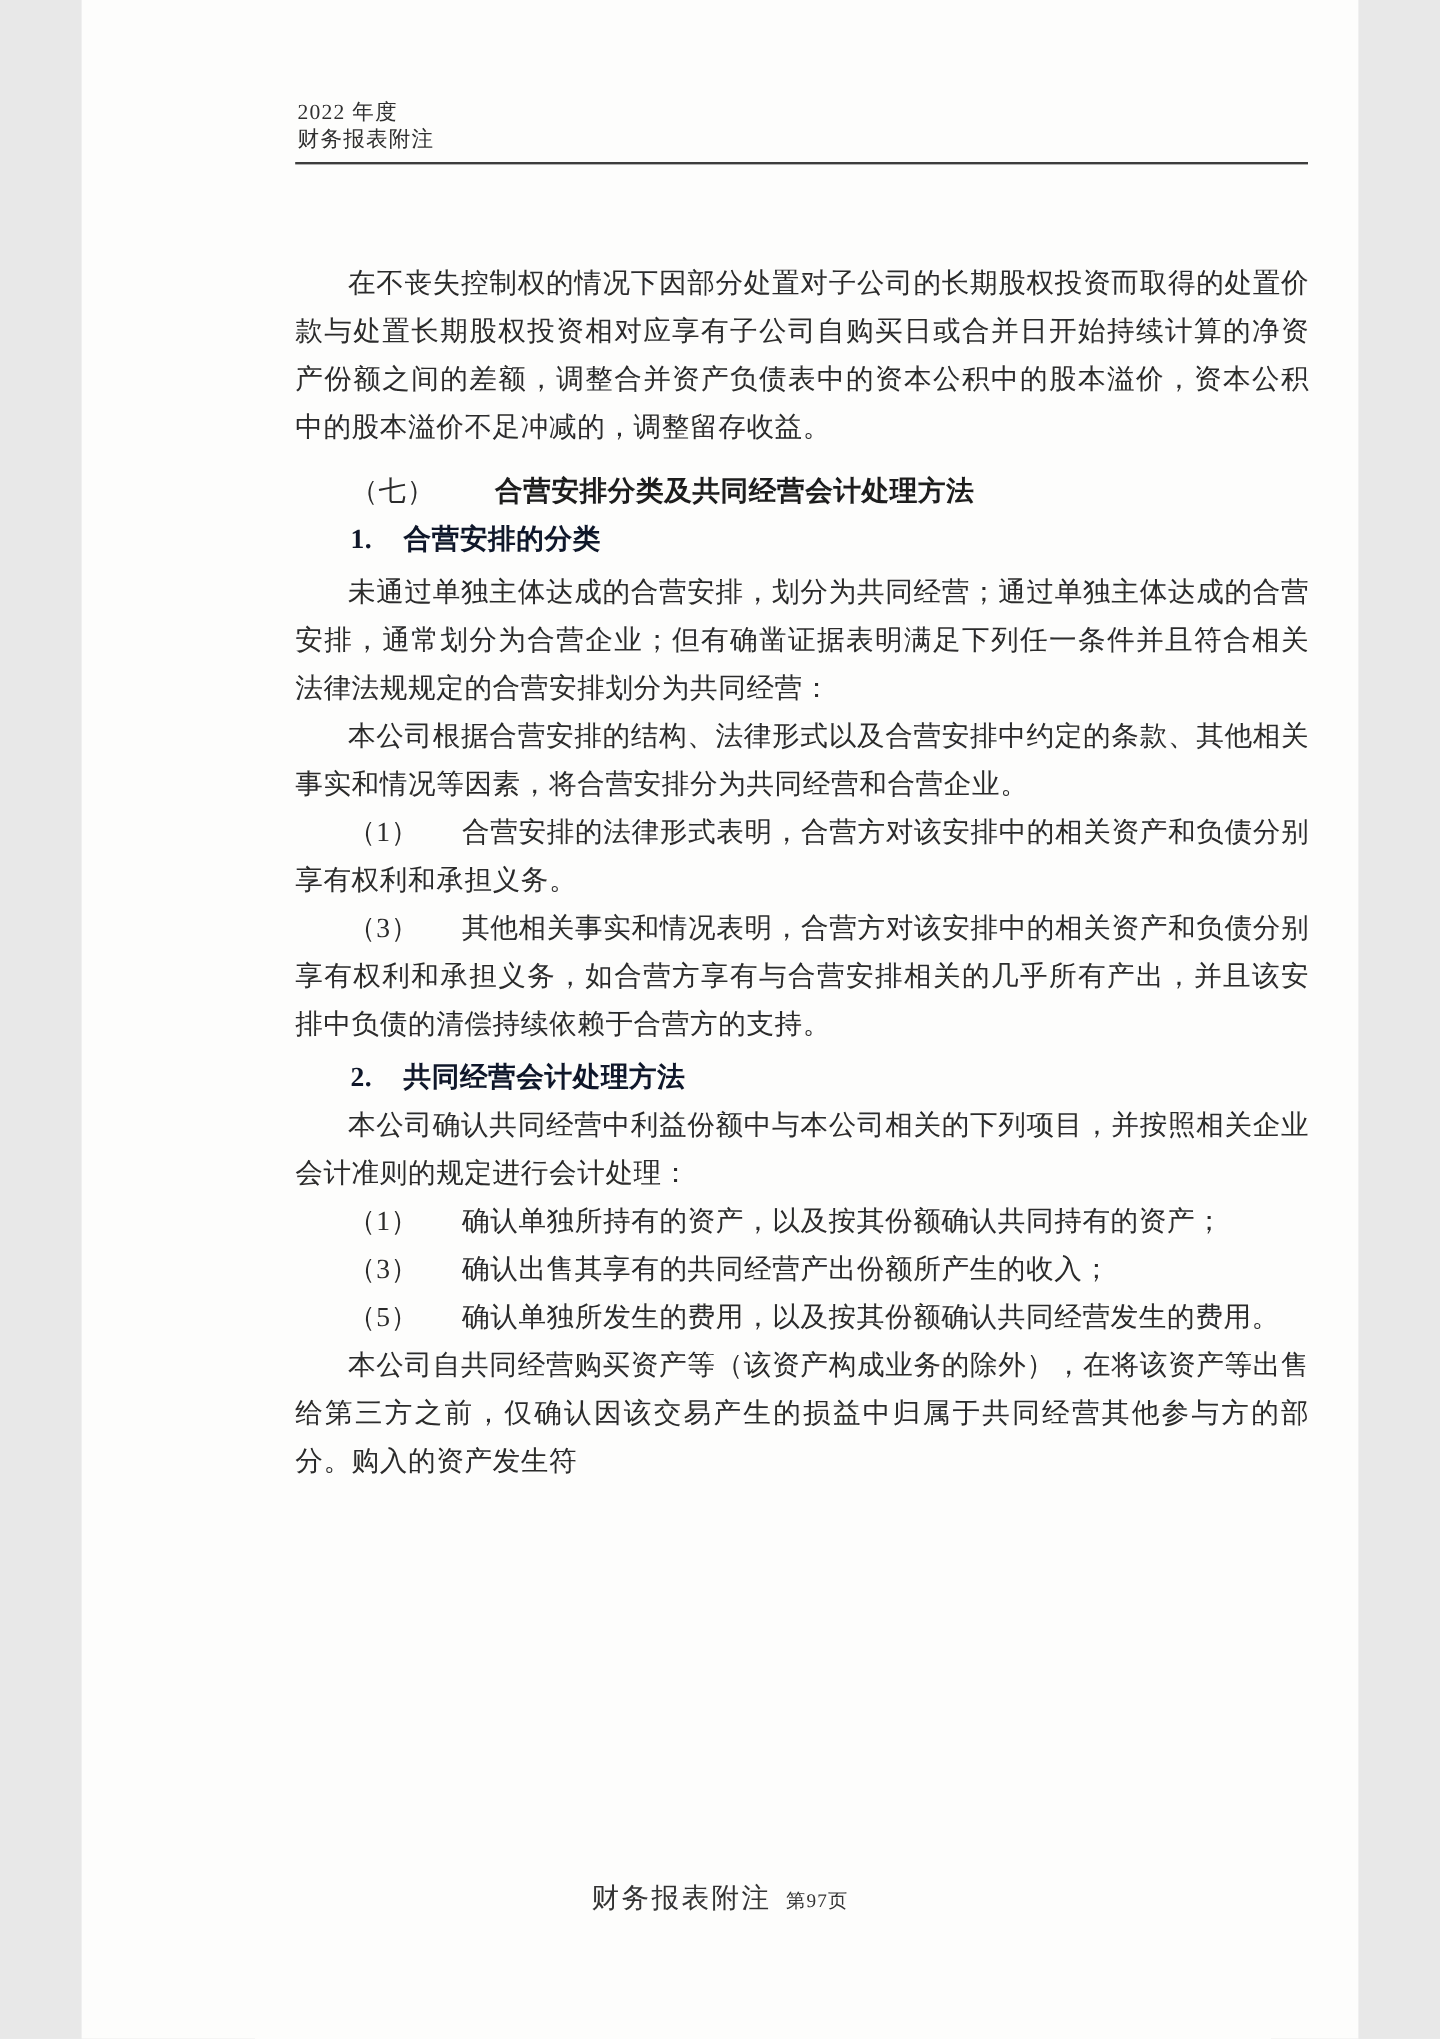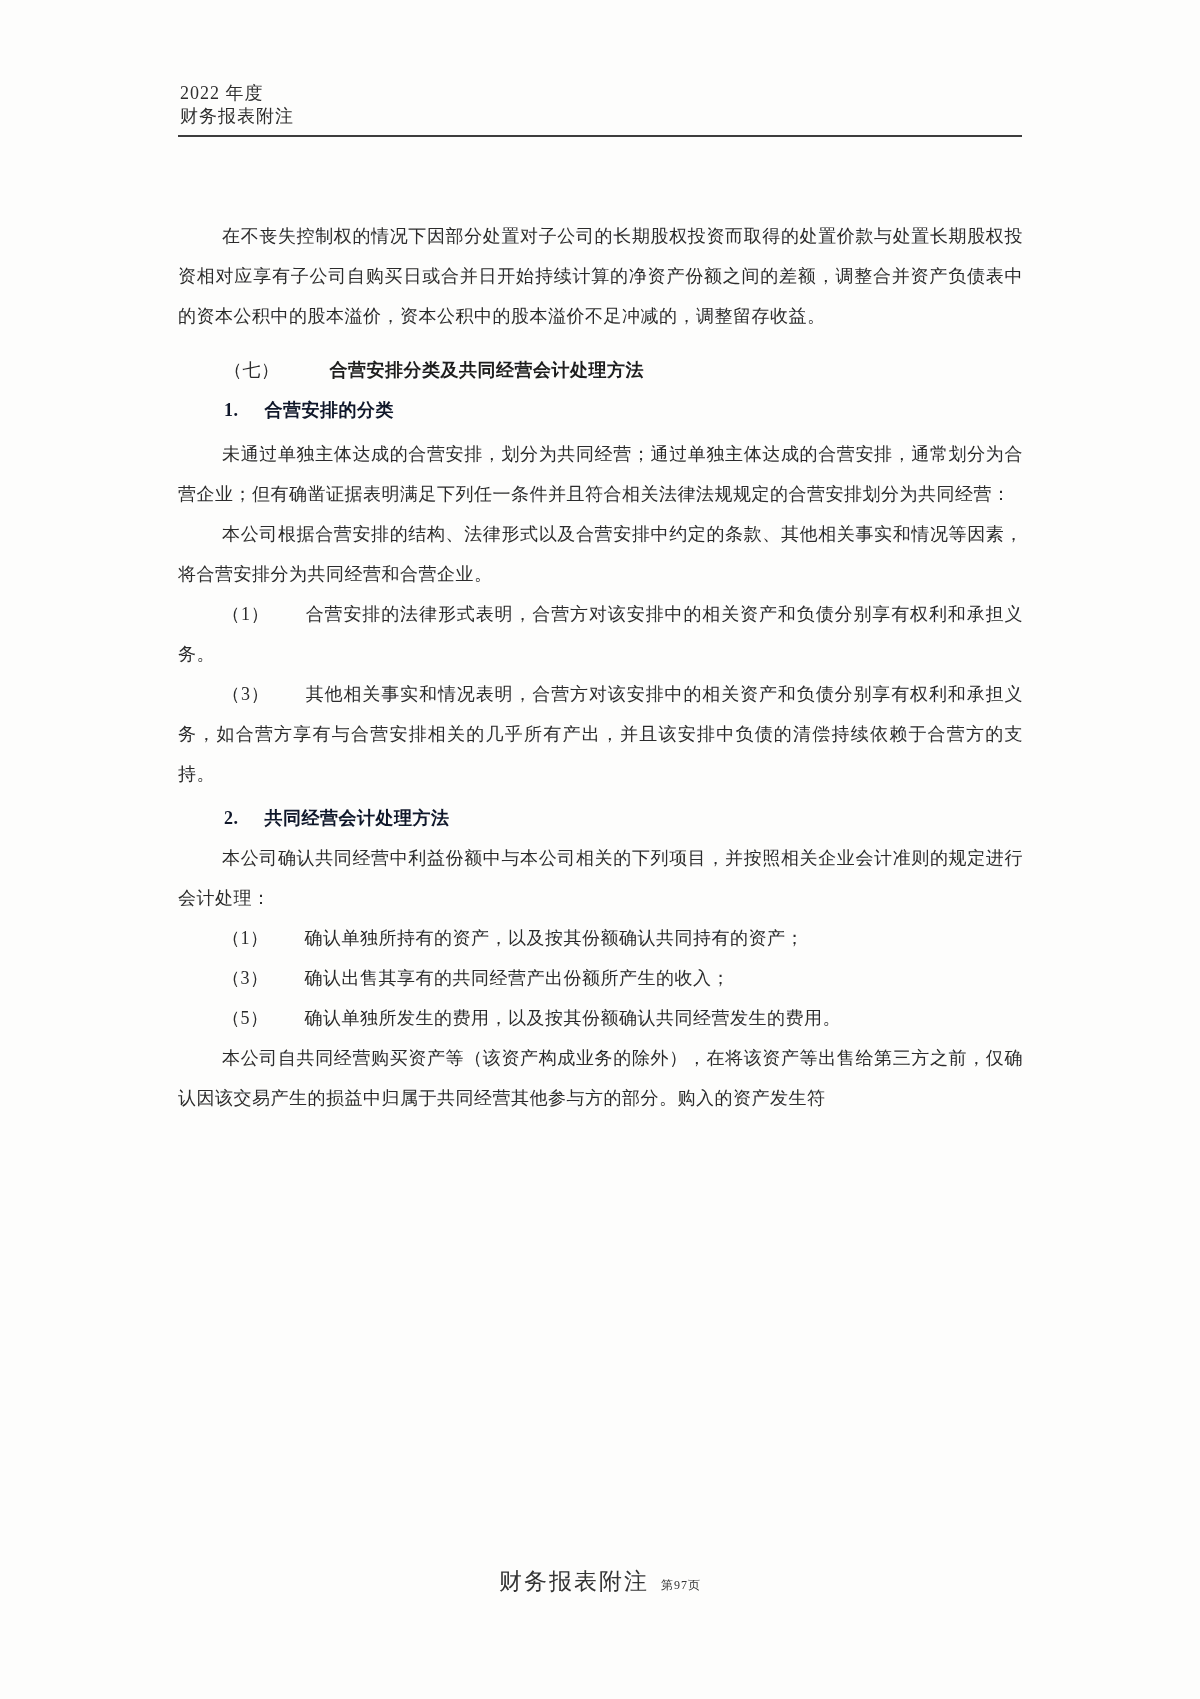--- a/index.html
+++ b/index.html
@@ -1,58 +1,58 @@
 <!DOCTYPE html>
 <html lang="zh"><head>
 <meta charset="utf-8">
 <style>
   html,body{margin:0;padding:0;background:#e8e8e8;}
   .page{
     position:relative;
-    width:1200px;height:1699px;
+    width:1064px;height:1699px;
     margin:0 auto;
     background:#fdfdfc;
     font-family:"Liberation Serif","DejaVu Serif",serif;
     color:#2b2b2b;
     overflow:hidden;
   }
   
   .header{
     position:absolute;left:180px;top:82px;
     font-size:18px;line-height:23px;color:#2f2f2f;
     letter-spacing:1px;
   }
   .rule{
     position:absolute;left:178px;top:135px;
     width:844px;height:2px;background:#3d3d3d;
   }
   
   .content{
     position:absolute;left:178px;top:216px;width:845px;
-    font-size:18px;line-height:40px;
+    font-size:23px;line-height:40px;
     text-align:justify;
     letter-spacing:0.5px;
   }
   .content p{margin:0;}
   .content > * + *{margin-top:2px;}
   .para{text-indent:44px;}
   .item{text-indent:44px;}
   .item .num{margin-right:36px;}
   .h1{text-indent:46px;font-weight:bold;color:#1d1d1d;margin-top:14px !important;}
   .h1 .num{font-weight:normal;color:#2b2b2b;margin-right:50px;}
   .h2{text-indent:46px;font-weight:bold;color:#0f172a;}
   .h2 .num{margin-right:26px;}
   .mt4{margin-top:4px !important;}
   
   .footer{
     position:absolute;left:0;top:1562px;width:100%;
     text-align:center;line-height:40px;color:#333;
   }
   .footer-title{font-size:23px;letter-spacing:2px;}
-  .footer-page{font-size:12px;margin-left:12px;letter-spacing:1px;}
+  .footer-page{font-size:16px;margin-left:12px;letter-spacing:1px;}
 </style>
 </head>
 <body>
 
 <div class="page">
 
   <div class="header">
     <div>2022 年度</div>
     <div>财务报表附注</div>
   </div>

